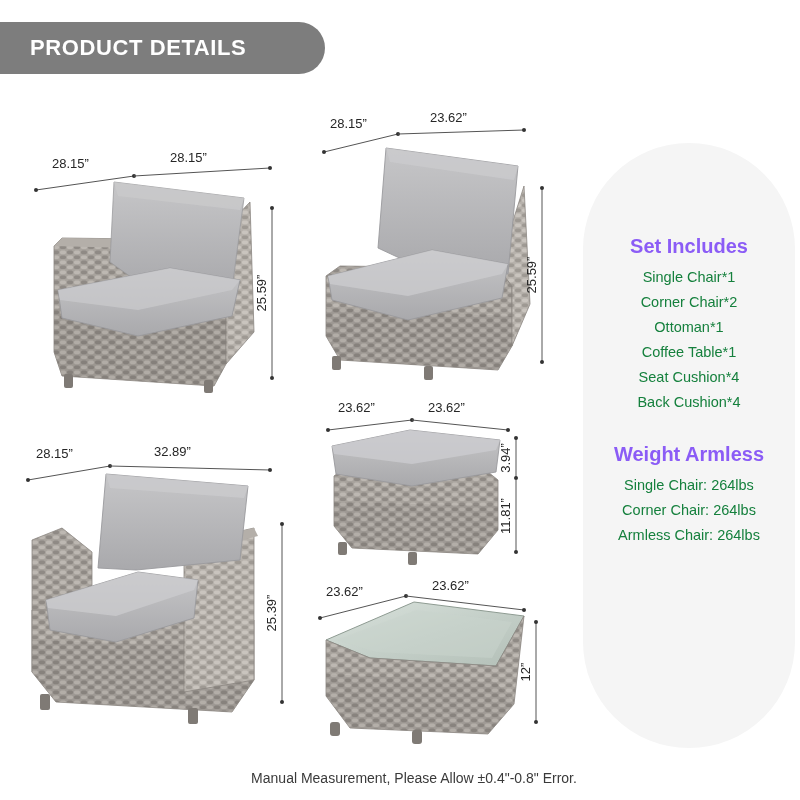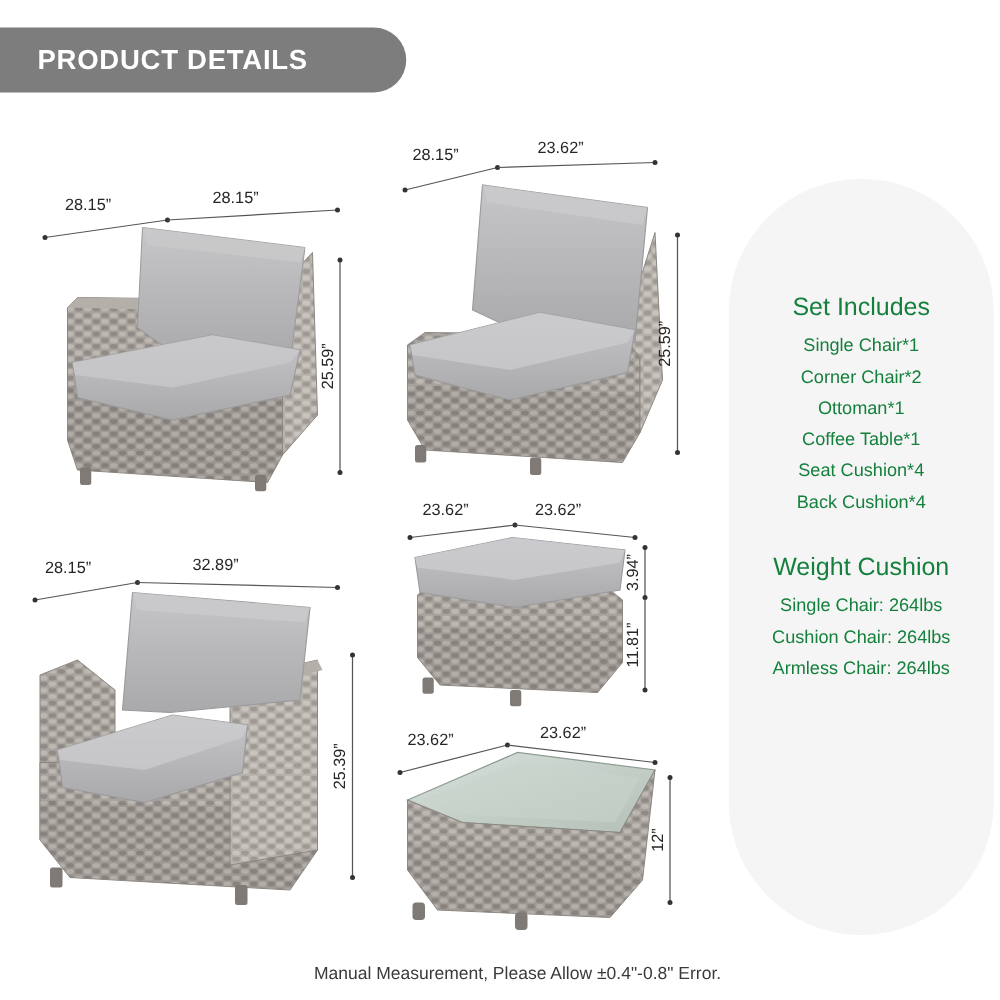--- a/index.html
+++ b/index.html
@@ -34,22 +34,22 @@
   #info-panel {
     position:absolute;
     left:583px; top:143px;
     width:212px; height:605px;
     background:#f5f5f5;
     border-radius:106px;
     display:flex; flex-direction:column;
     align-items:center;
   }
   .panel-heading {
-    font-size:20px; font-weight:normal;
-    color:#15803d;
+    font-size:20px; font-weight:bold;
+    color:#8b5cf6;
     text-align:right;
   }
   .panel-line {
     font-size:14.5px;
     color:#15803d;
     text-align:center;
     line-height:25px;
     white-space:nowrap;
   }
   #set-includes-heading { margin-top:92px; margin-bottom:7px; }
@@ -301,21 +301,21 @@
   <div class="panel-heading" id="set-includes-heading">Set Includes</div>
   <div>
     <div class="panel-line">Single Chair*1</div>
     <div class="panel-line">Corner Chair*2</div>
     <div class="panel-line">Ottoman*1</div>
     <div class="panel-line">Coffee Table*1</div>
     <div class="panel-line">Seat Cushion*4</div>
     <div class="panel-line">Back Cushion*4</div>
   </div>
 
-  <div class="panel-heading" id="weight-capacity-heading">Weight Cushion</div>
+  <div class="panel-heading" id="weight-capacity-heading">Weight Armless</div>
   <div>
     <div class="panel-line">Single Chair: 264lbs</div>
-    <div class="panel-line">Cushion Chair:  264lbs</div>
+    <div class="panel-line">Corner Chair:  264lbs</div>
     <div class="panel-line">Armless Chair: 264lbs</div>
   </div>
 </div>
 
 <div id="footer-note">Manual Measurement, Please Allow ±0.4"-0.8" Error.</div>
 
 </body></html>

